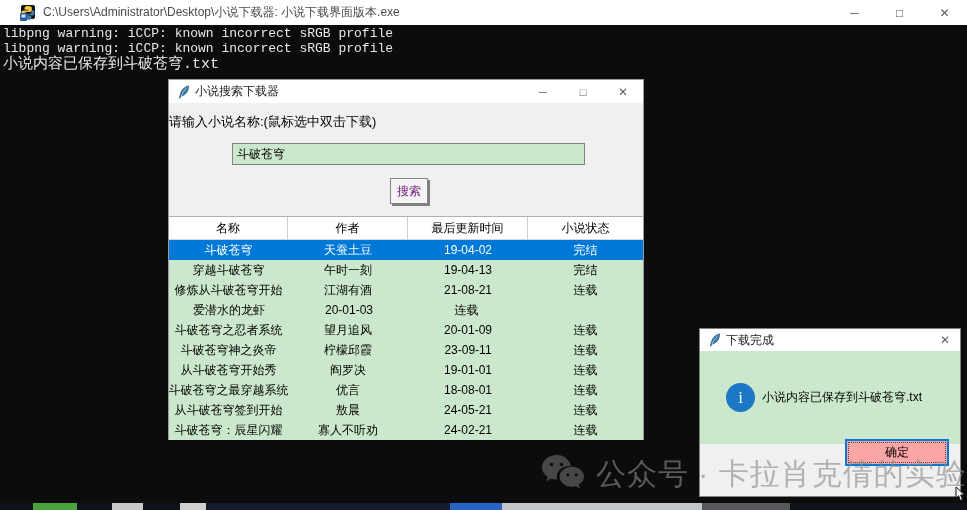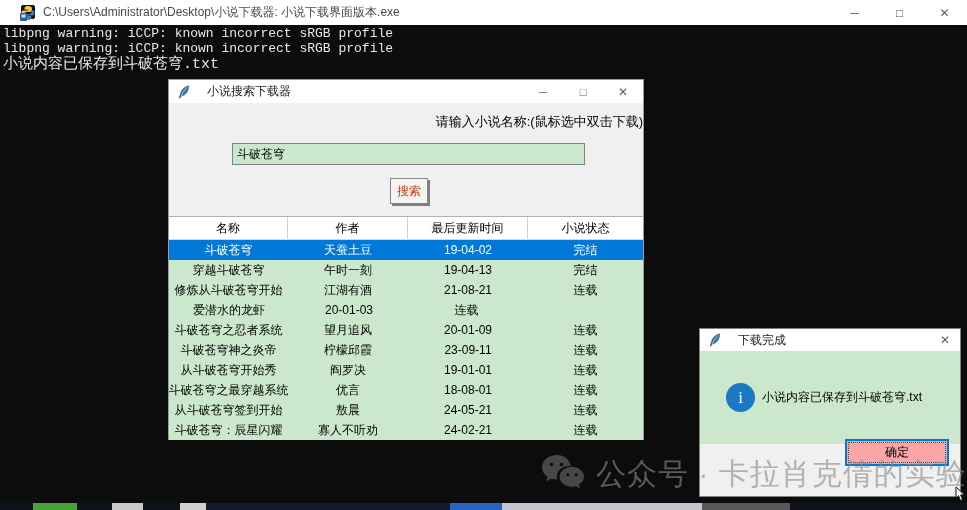--- a/index.html
+++ b/index.html
@@ -15,37 +15,37 @@
   .cbtn { width:45px; height:25px; display:flex; align-items:center; justify-content:center;
     color:#5a5a5a; font-size:12px; }
   .console-output { position:absolute; left:3px; top:26px; z-index:1;
     font-family:"Liberation Mono",monospace; color:#e8e8e8; }
   .console-line { font-size:13px; line-height:15px; white-space:pre; }
   .console-line.cjk { font-size:15px; line-height:18px; }
 
   
   .titlebar { height:23px; background:#ffffff; display:flex; align-items:center;
     padding-left:8px; }
-  .titlebar .wtitle { font-size:12px; color:#222; margin-left:16px; flex:1; white-space:nowrap; }
+  .titlebar .wtitle { font-size:12px; color:#222; margin-left:4px; flex:1; white-space:nowrap; }
   .wbtn { width:40px; height:23px; display:flex; align-items:center; justify-content:center;
     color:#5f5f5f; font-size:11px; }
   .wbtn.close { font-size:12px; }
   .feather { width:14px; height:14px; flex:0 0 auto; }
 
   
   .tk-window { position:absolute; left:168px; top:79px; width:476px; height:361px;
     background:#f0f0f0; border:1px solid #9b9b9b; z-index:10; }
-  .prompt-label { position:absolute; left:0; top:33px; width:100%; text-align:right;
+  .prompt-label { position:absolute; left:0; top:33px; width:100%; text-align:left;
     font-size:13px; color:#000; }
   .search-input { position:absolute; left:63px; top:63px; width:353px; height:22px;
     background:#cce8cc; border:1px solid #828282; font-size:12px; padding:2px 4px;
     font-family:"Liberation Sans",sans-serif; color:#000; outline:none; }
   .search-btn { position:absolute; left:221px; top:98px; width:38px; height:26px;
     background:#f4f4f4; border:1px solid #868686; box-shadow:2px 2px 0 rgba(35,35,35,.55);
-    font-size:12px; display:flex; align-items:center; justify-content:center; color:#c2410c; }
+    font-size:12px; display:flex; align-items:center; justify-content:center; color:#701a75; }
 
   .novel-table { position:absolute; left:0; top:136px; width:474px; height:223px;
     border-top:1px solid #b0b0b0; }
   .thead { display:flex; height:23px; background:#ffffff; border-bottom:1px solid #d6d6d6; }
   .th { display:flex; align-items:center; justify-content:center; font-size:12px; color:#000;
     border-right:1px solid #d0d0d0; overflow:hidden; white-space:nowrap; }
   .th:last-child { border-right:none; }
   .tr { display:flex; height:20px; background:#cce8cc; color:#000; }
   .tr.selected { background:#0078d7; color:#ffffff; }
   .td { display:flex; align-items:center; justify-content:center; font-size:12px;

